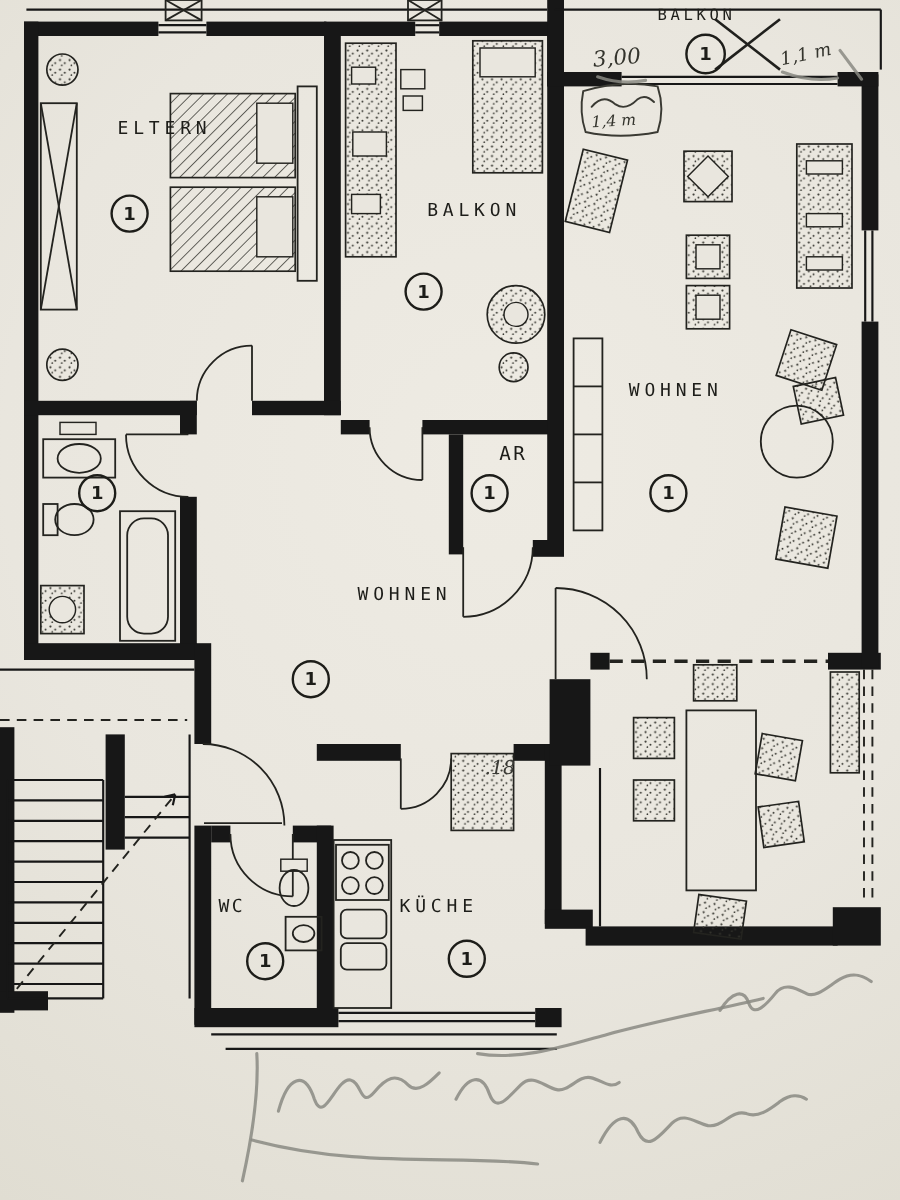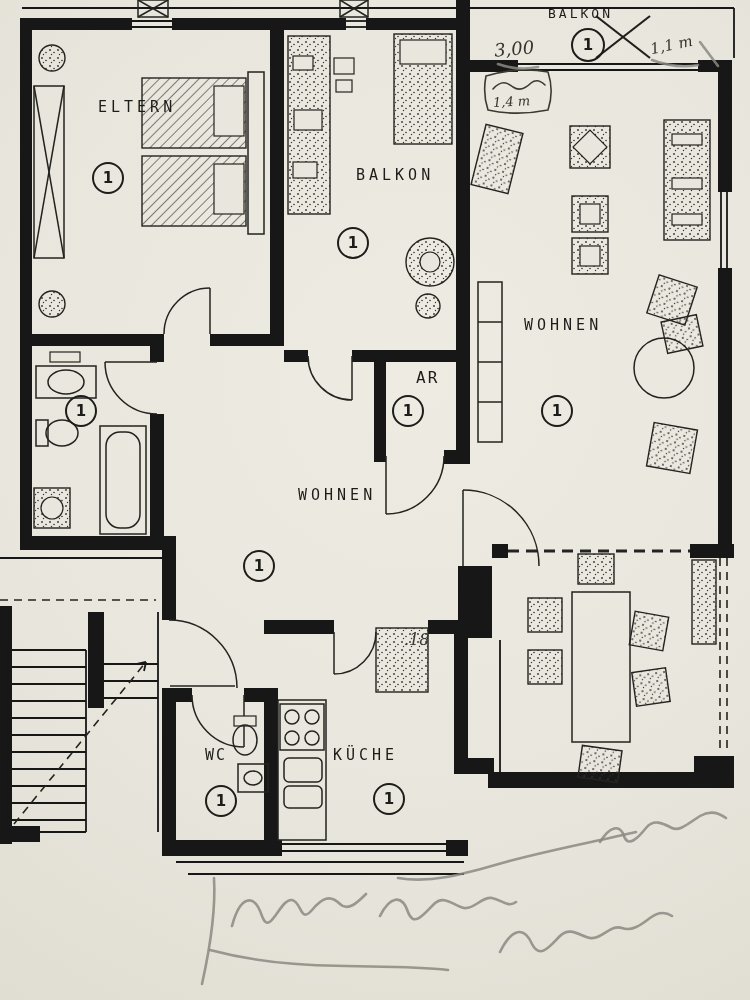--- a/index.html
+++ b/index.html
@@ -340,21 +340,21 @@
       <path class="pencil" d="M700,42 l18,24"></path>
     </g>
   </svg>
 
   <div class="room-label" style="left:98px;top:54px;margin-top:44px;">ELTERN</div>
   <div class="room-label" style="left:356px;top:166px;">BALKON</div>
   <div class="room-label" style="left:524px;top:316px;">WOHNEN</div>
   <div class="room-label sm" style="left:548px;top:6px;">BALKON</div>
   <div class="room-label" style="left:298px;top:486px;">WOHNEN</div>
   <div class="room-label" style="left:416px;top:368px;letter-spacing:2px;font-size:16px;text-align:right;">AR</div>
-  <div class="room-label" style="left:182px;top:746px;letter-spacing:2px;margin-left:23px;">WC</div>
+  <div class="room-label" style="left:182px;top:746px;letter-spacing:2px;">WC</div>
   <div class="room-label" style="left:333px;top:746px;">KÜCHE</div>
 
   <div class="num" style="left:92px;top:162px;">1</div>
   <div class="num" style="left:337px;top:227px;">1</div>
   <div class="num" style="left:541px;top:395px;">1</div>
   <div class="num big" style="left:571px;top:28px;">1</div>
   <div class="num" style="left:243px;top:550px;">1</div>
   <div class="num" style="left:392px;top:395px;">1</div>
   <div class="num" style="left:65px;top:395px;">1</div>
   <div class="num" style="left:205px;top:785px;">1</div>

